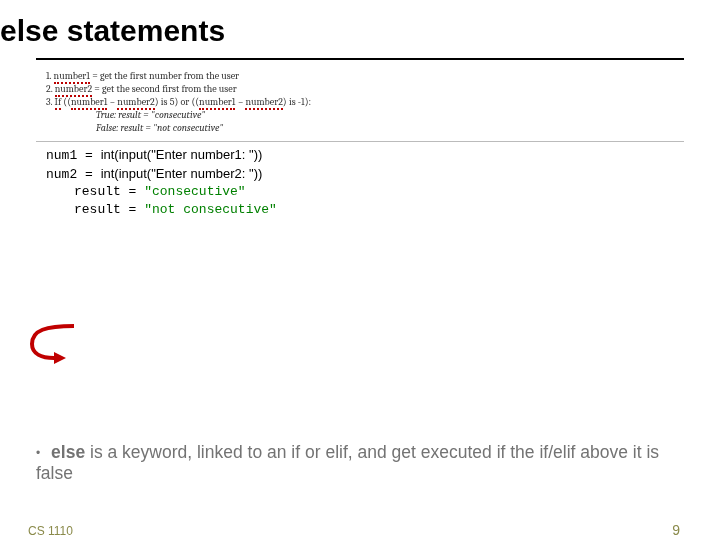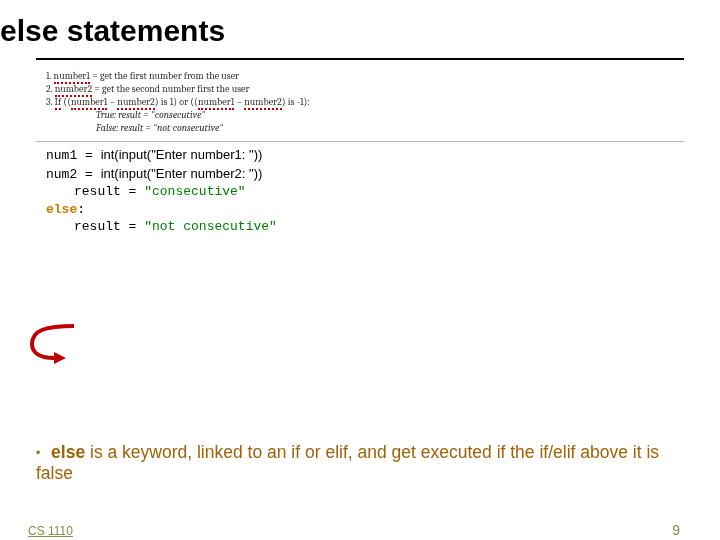--- a/index.html
+++ b/index.html
@@ -60,32 +60,31 @@
     top: 310px;
     width: 60px;
     height: 40px;
   }
   .bullet-area {
     position: absolute;
     left: 36px;
     top: 428px;
     right: 51px;
     font-size: 17.5px;
-    color:#a16207;
+    color:#737373;
   }
   .bullet-area .dot { font-size:12px; vertical-align: middle; margin-right:6px;}
   .bullet-area .kw { font-family: Arial; font-weight: bold; }
   .bullet-area .mono { font-family: Arial; }
   .footer-left {
     position: absolute;
     left: 28px;
     bottom: 16px;
     font-size: 12px;
     color: #8a8a4a;
-    text-decoration: underline;
   }
   .footer-right {
     position: absolute;
     right: 40px;
     bottom: 16px;
     font-size: 14px;
     color: #8a8a4a;
   }
 </style>
 </head>
@@ -93,36 +92,35 @@
 
 <div class="slide">
   <div class="title">else statements</div>
   <div class="hr"></div>
 
   <div class="pseudo">
     <div>
       <span>1. </span><span class="sq">number1</span><span> = get the first number from the user</span>
     </div>
     <div>
-      <span>2. </span><span class="sq">number2</span><span> = get the second number first the user</span>
+      <span>2. </span><span class="sq">number2</span><span> = get the second first from the user</span>
     </div>
     <div>
-      <span>3. </span><span class="sq">If</span><span> ((</span><span class="sq">number1</span><span> − </span><span class="sq">number2</span><span>) is 1) or ((</span><span class="sq">number1</span><span> − </span><span class="sq">number2</span><span>) is -1):</span>
+      <span>3. </span><span class="sq">If</span><span> ((</span><span class="sq">number1</span><span> − </span><span class="sq">number2</span><span>) is 5) or ((</span><span class="sq">number1</span><span> − </span><span class="sq">number2</span><span>) is -1):</span>
     </div>
     <span class="ind it">True: result = "consecutive"</span>
     <span class="ind it">False: result = "not consecutive"</span>
   </div>
 
   <div class="sep"></div>
 
   <div class="codeblock">
     <div class="codeline"><span>num1</span><span> = </span><span class="ov">int(input("Enter number1: "))</span></div>
     <div class="codeline"><span>num2</span><span> = </span><span class="ov">int(input("Enter number2: "))</span></div>
     <div class="codeline indent1"><span>result = </span><span class="str">"consecutive"</span></div>
-    <div class="codeline"><span class="k-orange">else</span><span>:</span></div>
     <div class="codeline indent1"><span>result = </span><span class="str">"not consecutive"</span></div>
   </div>
 
   <svg class="red-arrow" viewBox="0 0 60 40">
     <path d="M48 2 C 20 2, 6 6, 6 20 C 6 30, 16 34, 28 34" stroke="#c00000" stroke-width="4" fill="none"></path>
     <polygon points="28,28 40,34 28,40" fill="#c00000"></polygon>
   </svg>
 
   <div class="bullet-area">
     <span class="dot">•</span>

